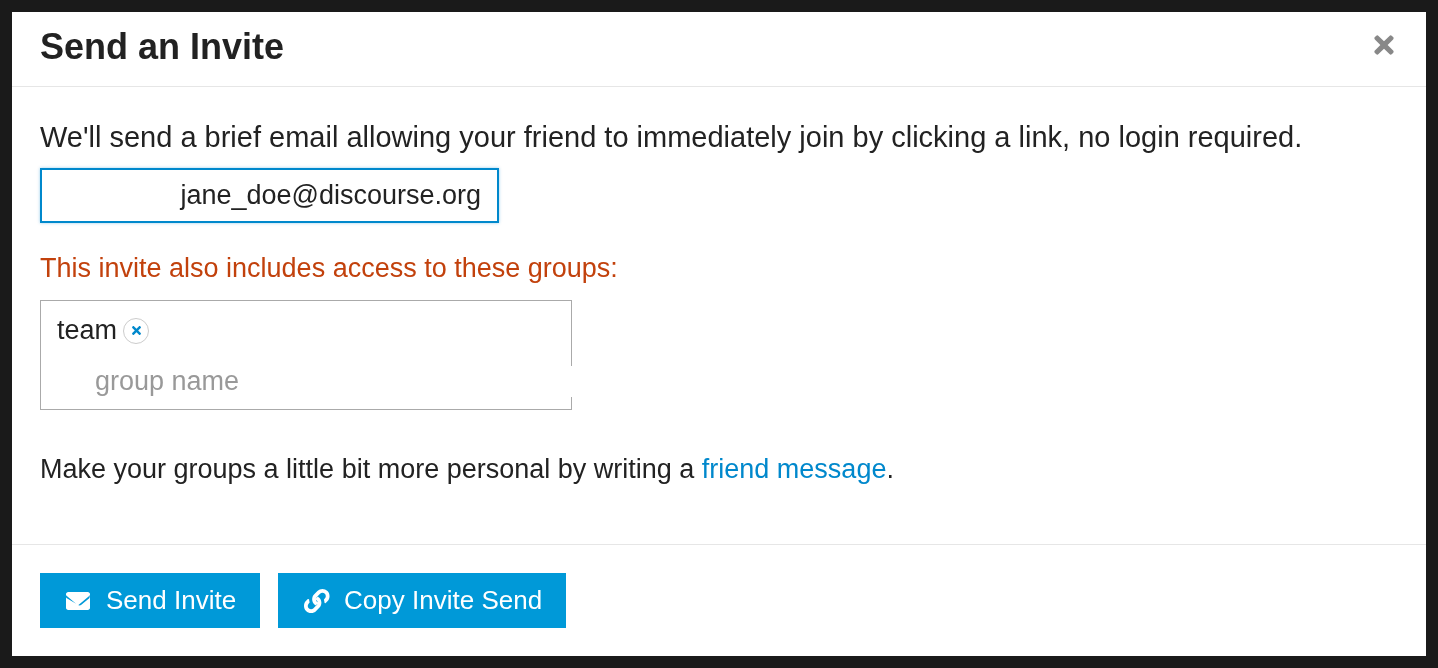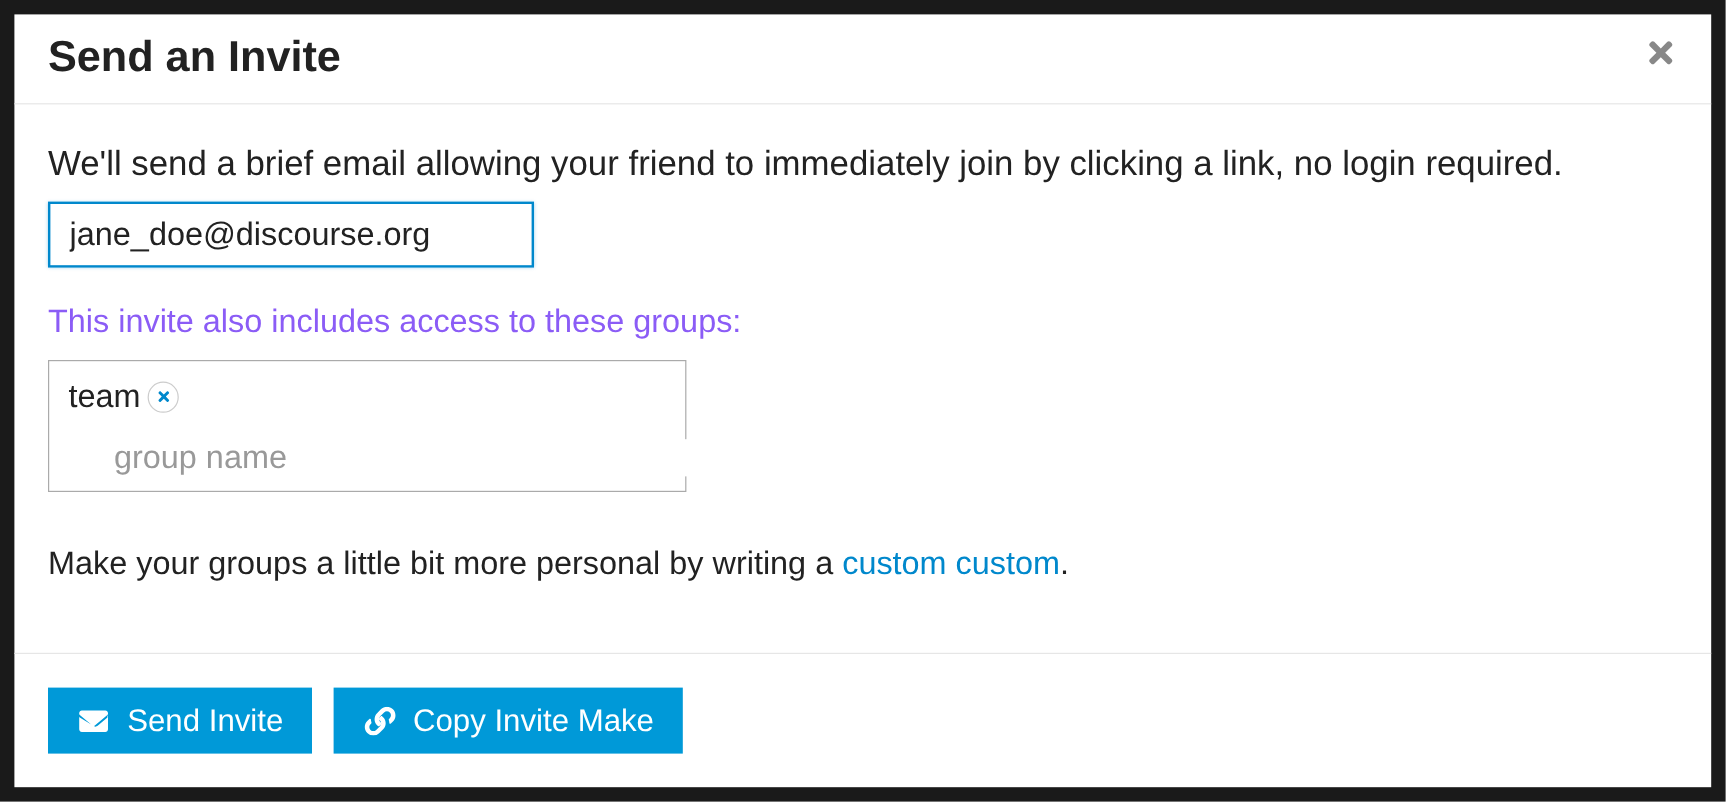--- a/index.html
+++ b/index.html
@@ -43,33 +43,34 @@
     .modal-body {
       padding: 34px 28px 24px 28px;
       flex: 1;
     }
     .description {
       font-size: 29px;
       color: #222;
       margin-bottom: 14px;
     }
     .email-input {
-      width: 405px;
+      width: 459px;
       font-size: 27px;
       padding: 10px 16px;
       border: 2px solid #0088cc;
       outline: none;
       box-shadow: 0 0 3px rgba(0,136,204,0.4);
       color: #222;
       margin-bottom: 30px;
       display: block;
+      text-align: right;
     }
     .groups-label {
       font-size: 27px;
-      color: #8b5cf6;
+      color: #c2410c;
       margin-bottom: 16px;
     }
     .groups-box {
       width: 532px;
       border: 1px solid #aaa;
       padding: 14px 16px 12px 16px;
       margin-bottom: 44px;
     }
     .group-tag {
       display: inline-flex;
@@ -164,35 +165,35 @@
         <span class="tag-remove">
           <svg viewBox="0 0 352 512" width="13" height="13" fill="#0088cc">
               <path d="M242.7 256l100.1-100.1c12.3-12.3 12.3-32.2 0-44.5l-22.2-22.2c-12.3-12.3-32.2-12.3-44.5 0L176 189.3 75.9 89.2c-12.3-12.3-32.2-12.3-44.5 0L9.2 111.4c-12.3 12.3-12.3 32.2 0 44.5L109.3 256 9.2 356.1c-12.3 12.3-12.3 32.2 0 44.5l22.2 22.2c12.3 12.3 32.2 12.3 44.5 0L176 322.7l100.1 100.1c12.3 12.3 32.2 12.3 44.5 0l22.2-22.2c12.3-12.3 12.3-32.2 0-44.5L242.7 256z"></path>
             </svg>
         </span>
       </div>
       <input type="text" class="group-input" placeholder="group name" style="">
     </div>
 
     <p class="personal-msg">
-      <span>Make your groups a little bit more personal by writing a </span><span class="custom-link">custom custom</span><span>.</span>
+      <span>Make your groups a little bit more personal by writing a </span><span class="custom-link">friend message</span><span>.</span>
     </p>
   </div>
 
   <div class="modal-footer">
     <button class="btn">
       <span class="btn-icon">
         <svg viewBox="0 0 512 512">
             <path d="M502.3 190.8L327.4 338.3c-22.5 19-54.3 19-76.8 0L9.7 190.8C3.9 185.9 0 178.7 0 171V400c0 26.5 21.5 48 48 48h416c26.5 0 48-21.5 48-48V171c0-7.7-3.9-14.9-9.7-19.2zM464 64H48C21.5 64 0 85.5 0 112v11.4c0 8.2 4.2 15.8 11 20.4l228.6 192.8c9.6 8.1 23.2 8.1 32.8 0L501 143.8c6.8-4.6 11-12.2 11-20.4V112c0-26.5-21.5-48-48-48z"></path>
           </svg>
       </span>
       <span>Send Invite</span>
     </button>
     <button class="btn">
       <span class="btn-icon">
         <svg viewBox="0 0 512 512">
             <path d="M326.6 185.4c59.7 59.8 58.9 155.7.4 214.6-.1.1-.3.3-.4.4l-67.2 67.2c-59.3 59.3-155.7 59.3-215 0-59.3-59.3-59.3-155.7 0-215l37.1-37.1c9.8-9.8 26.8-3.3 27.3 10.6.6 17.7 3.8 35.5 9.7 52.7 2 5.8.6 12.3-3.8 16.6l-13.1 13.1c-28 28-28.9 73.7-1.2 102 28 28.6 74 28.8 102.3.5l67.2-67.2c28.2-28.2 28.1-73.8 0-101.8-3.7-3.7-7.4-6.6-10.3-8.6-4.1-2.9-6.7-7.5-6.9-12.5-.4-10.6 3.3-21.5 11.7-29.8l21.1-21.1c5.5-5.5 14.2-6.2 20.6-1.7 7.3 5.2 14.2 11 20.5 17.1zm174-140.1c-59.3-59.3-155.7-59.3-215 0l-67.2 67.2c-.1.1-.3.3-.4.4-58.6 58.9-59.4 154.8.4 214.6 6.3 6.1 13.2 11.9 20.5 17.1 6.4 4.5 15.1 3.8 20.6-1.7l21.1-21.1c8.4-8.4 12.1-19.2 11.7-29.8-.2-5-2.8-9.6-6.9-12.5-2.9-2-6.6-4.9-10.3-8.6-28.1-28.1-28.2-73.6 0-101.8l67.2-67.2c28.3-28.3 74.3-28.1 102.3.5 27.8 28.3 26.9 73.9-1.2 102l-13.1 13.1c-4.4 4.4-5.8 10.8-3.8 16.6 5.9 17.2 9 35 9.7 52.7.5 13.9 17.5 20.4 27.3 10.6l37.1-37.1c59.3-59.3 59.3-155.7 0-215z"></path>
           </svg>
       </span>
-      <span>Copy Invite Make</span>
+      <span>Copy Invite Send</span>
     </button>
   </div>
 </div>
 
 </body></html>

